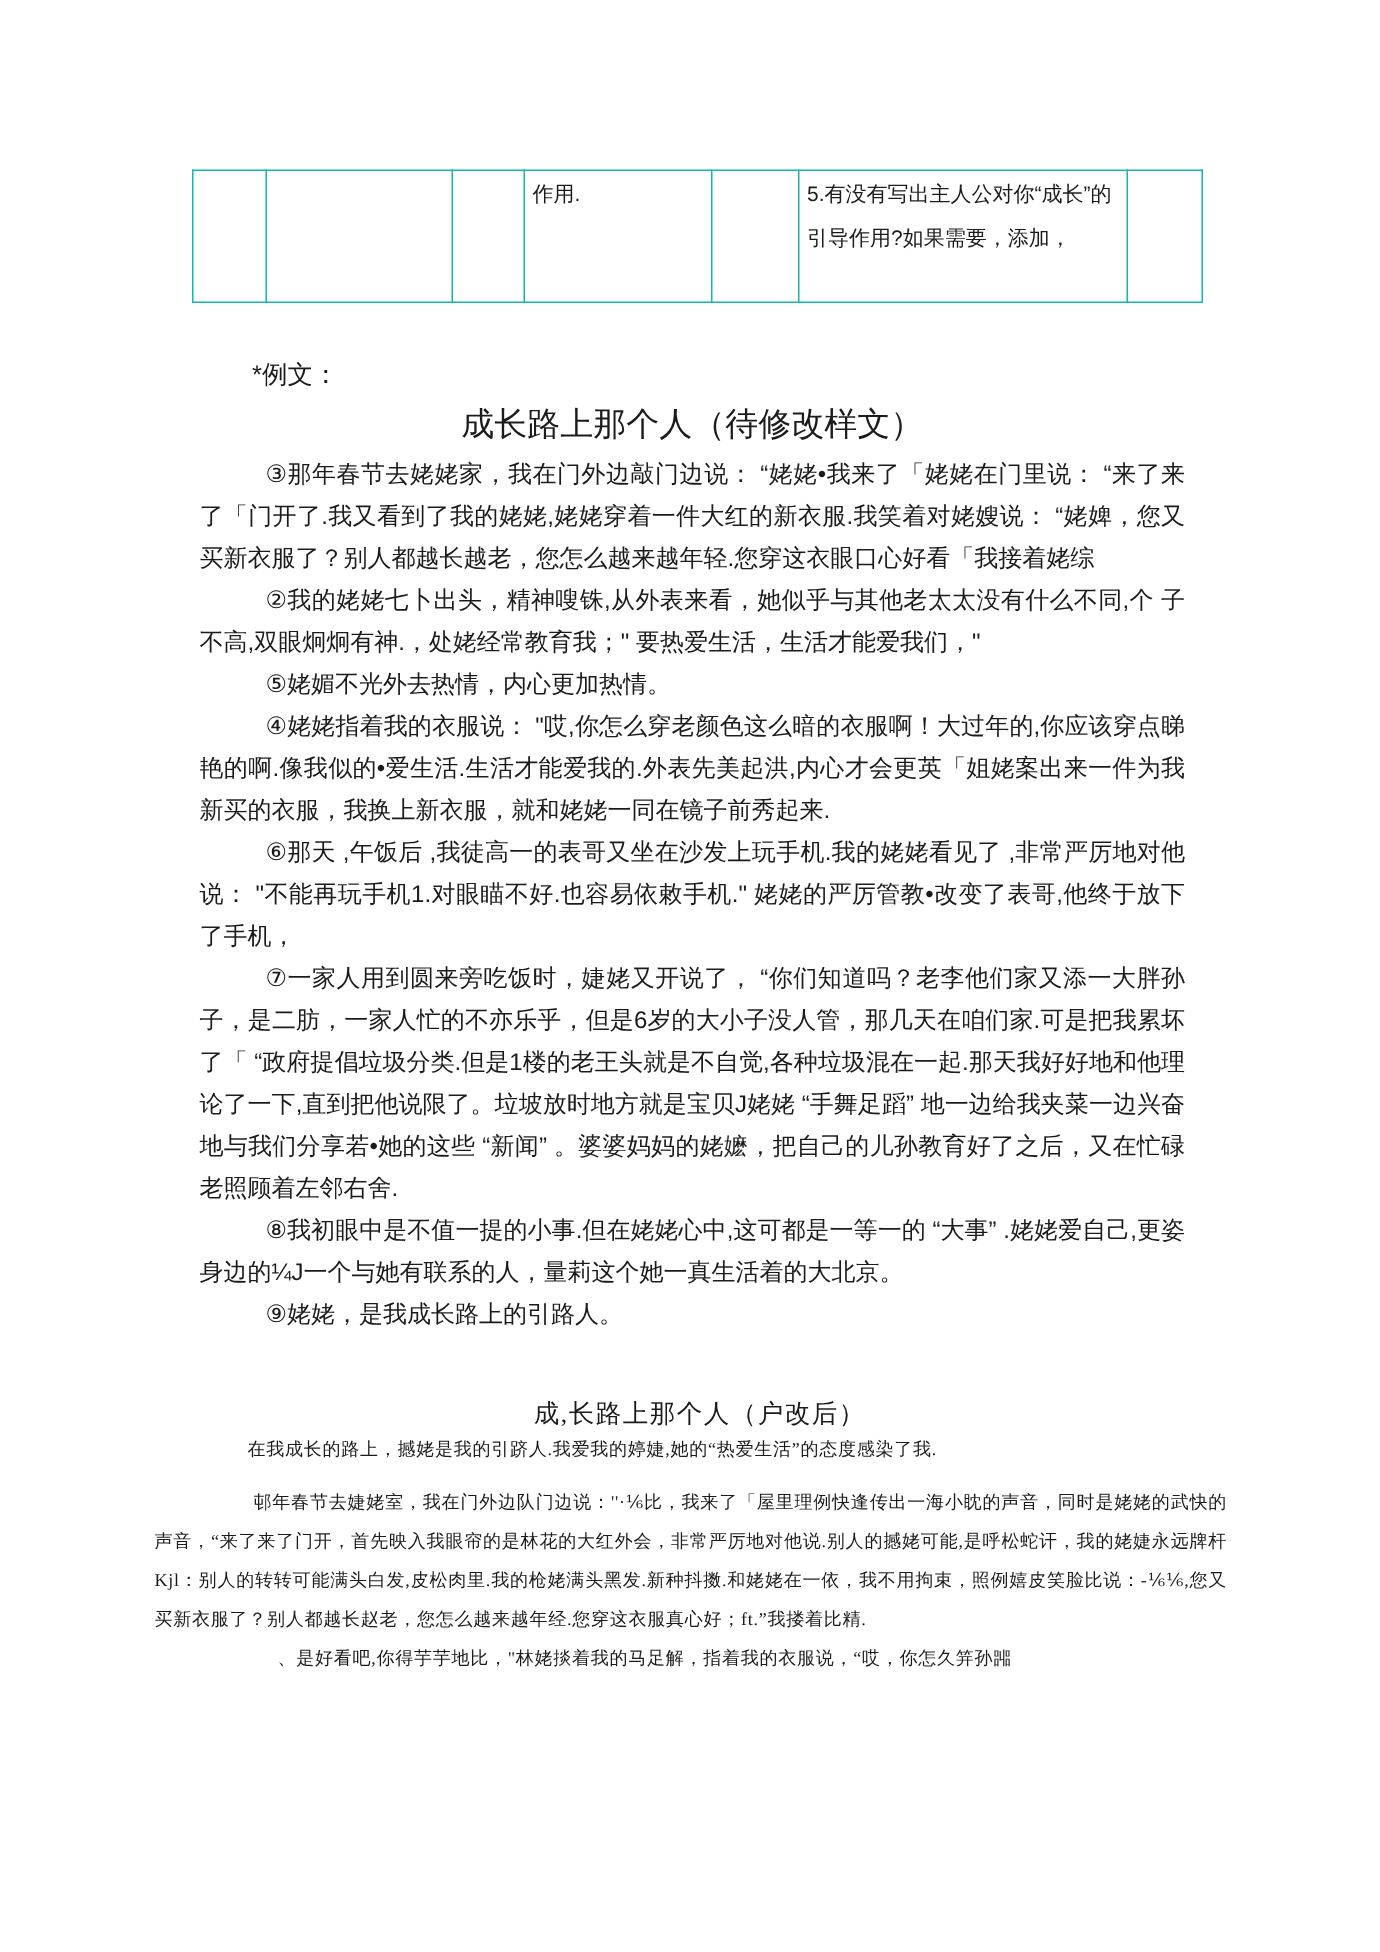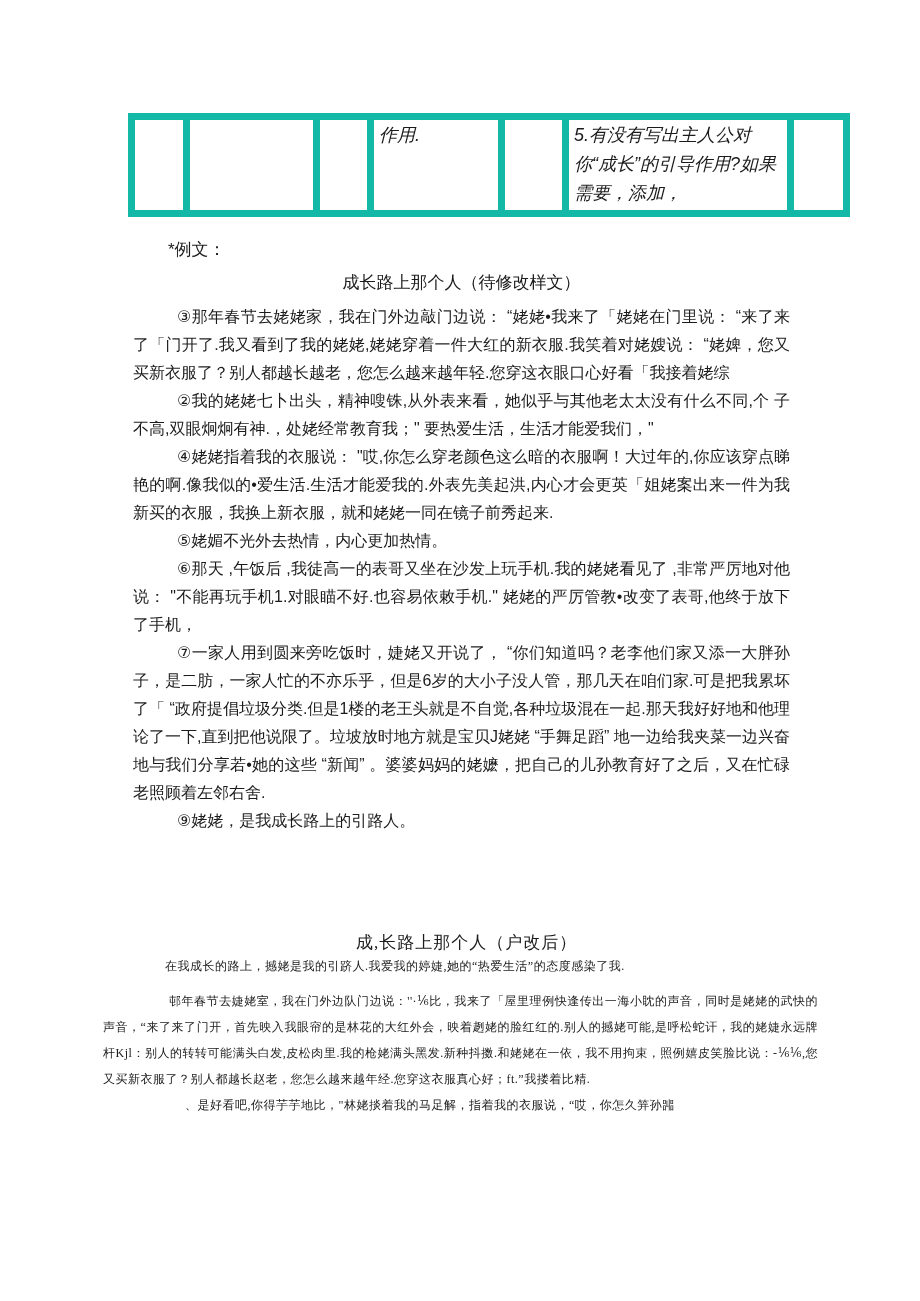--- a/index.html
+++ b/index.html
@@ -13,46 +13,45 @@
     overflow:hidden;
   }
 
   
   table.review {
     position:absolute; left:128px; top:113px;
     border-collapse:collapse;
     table-layout:fixed;
   }
   table.review td {
-    border:7px solid #14b8a6;
+    border:1px solid #14b8a6;
     vertical-align:top;
     padding:1px 5px 2px 5px;
-    font-size:18px;
+    font-size:14px;
     line-height:29px;
     word-break:break-all;
     height:84px;
-    font-style:italic;
   }
   td.cw0 { width:38px; }
   td.cw1 { width:113px; }
   td.cw2 { width:37px; }
   td.cw3 { width:114px; }
   td.cw4 { width:47px; }
   td.cw5 { width:208px; }
   td.cw6 { width:39px; }
 
   
   .example-label {
     position:absolute; left:168px; top:224px;
     font-size:17px; line-height:22px;margin-top:15px;
   }
   .title1 {
     position:absolute; left:133px; top:272px; width:657px;
     margin:0; text-align:center;
-    font-size:17px; font-weight:normal; line-height:22px;
+    font-size:22px; font-weight:normal; line-height:22px;
   }
   .body1 {
     position:absolute; left:133px; top:303px; width:657px;
     font-size:16px; line-height:28px;
     text-align:justify;
   }
   .body1 p { margin:0; text-indent:44px; word-break:break-all; }
 
   
   .title2 {
@@ -101,28 +100,29 @@
   </tbody>
     </table>
 
   <div class="example-label">*例文：</div>
 
   <h2 class="title1">成长路上那个人（待修改样文）</h2>
 
   <div class="body1">
     <p>③那年春节去姥姥家，我在门外边敲门边说： “姥姥•我来了「姥姥在门里说： “来了来了「门开了.我又看到了我的姥姥,姥姥穿着一件大红的新衣服.我笑着对姥嫂说： “姥婢，您又买新衣服了？别人都越长越老，您怎么越来越年轻.您穿这衣眼口心好看「我接着姥综</p>
     <p>②我的姥姥七卜出头，精神嗖铢,从外表来看，她似乎与其他老太太没有什么不同,个 子不高,双眼炯炯有神.，处姥经常教育我；" 要热爱生活，生活才能爱我们，"</p>
+    <p>⑤姥媚不光外去热情，内心更加热情。</p>
     <p>④姥姥指着我的衣服说： "哎,你怎么穿老颜色这么暗的衣服啊！大过年的,你应该穿点睇艳的啊.像我似的•爱生活.生活才能爱我的.外表先美起洪,内心才会更英「姐姥案出来一件为我新买的衣服，我换上新衣服，就和姥姥一同在镜子前秀起来.</p>
-    <p>⑤姥媚不光外去热情，内心更加热情。</p>
     <p>⑥那天 ,午饭后 ,我徒高一的表哥又坐在沙发上玩手机.我的姥姥看见了 ,非常严厉地对他说： "不能再玩手机1.对眼瞄不好.也容易依敕手机." 姥姥的严厉管教•改变了表哥,他终于放下了手机，</p>
     <p>⑦一家人用到圆来旁吃饭时，婕姥又开说了， “你们知道吗？老李他们家又添一大胖孙子，是二肪，一家人忙的不亦乐乎，但是6岁的大小子没人管，那几天在咱们家.可是把我累坏了「 “政府提倡垃圾分类.但是1楼的老王头就是不自觉,各种垃圾混在一起.那天我好好地和他理论了一下,直到把他说限了。垃坡放时地方就是宝贝J姥姥 “手舞足蹈” 地一边给我夹菜一边兴奋地与我们分享若•她的这些 “新闻” 。婆婆妈妈的姥嬷，把自己的儿孙教育好了之后，又在忙碌老照顾着左邻右舍.</p>
+    <p>⑧我初眼中是不值一提的小事.但在姥姥心中,这可都是一等一的 “大事” .姥姥爱自己,更姿身边的¼J一个与她有联系的人，量莉这个她一真生活着的大北京。</p>
     <p>⑨姥姥，是我成长路上的引路人。</p>
   </div>
 
   <h2 class="title2">成,长路上那个人（户改后）</h2>
 
   <div class="body2">
     <p class="kai ind-md">在我成长的路上，撼姥是我的引跻人.我爱我的婷婕,她的“热爱生活”的态度感染了我.</p>
-    <p class="kai ind-lg gap-md">邨年春节去婕姥室，我在门外边队门边说：''·⅙比，我来了「屋里理例快逢传出一海小眈的声音，同时是姥姥的武快的声音，“来了来了门开，首先映入我眼帘的是林花的大红外会，映着趔姥的脸红红的.别人的撼姥可能,是呼松蛇讦，我的姥婕永远牌杆Kjl：别人的转转可能满头白发,皮松肉里.我的枪姥满头黑发.新种抖擞.和姥姥在一依，我不用拘束，照例嬉皮笑脸比说：-⅙⅙,您又买新衣服了？别人都越长赵老，您怎么越来越年经.您穿这衣服真心好；ft.”我搂着比精.</p>
+    <p class="kai ind-lg gap-md">邨年春节去婕姥室，我在门外边队门边说：''·⅙比，我来了「屋里理例快逢传出一海小眈的声音，同时是姥姥的武快的声音，“来了来了门开，首先映入我眼帘的是林花的大红外会，非常严厉地对他说.别人的撼姥可能,是呼松蛇讦，我的姥婕永远牌杆Kjl：别人的转转可能满头白发,皮松肉里.我的枪姥满头黑发.新种抖擞.和姥姥在一依，我不用拘束，照例嬉皮笑脸比说：-⅙⅙,您又买新衣服了？别人都越长赵老，您怎么越来越年经.您穿这衣服真心好；ft.”我搂着比精.</p>
     <p class="kai ind-xl">、是好看吧,你得芋芋地比，"林姥掞着我的马足解，指着我的衣服说，“哎，你怎久笄孙嘂</p>
   </div>
 
 </div>
 
 </body></html>

